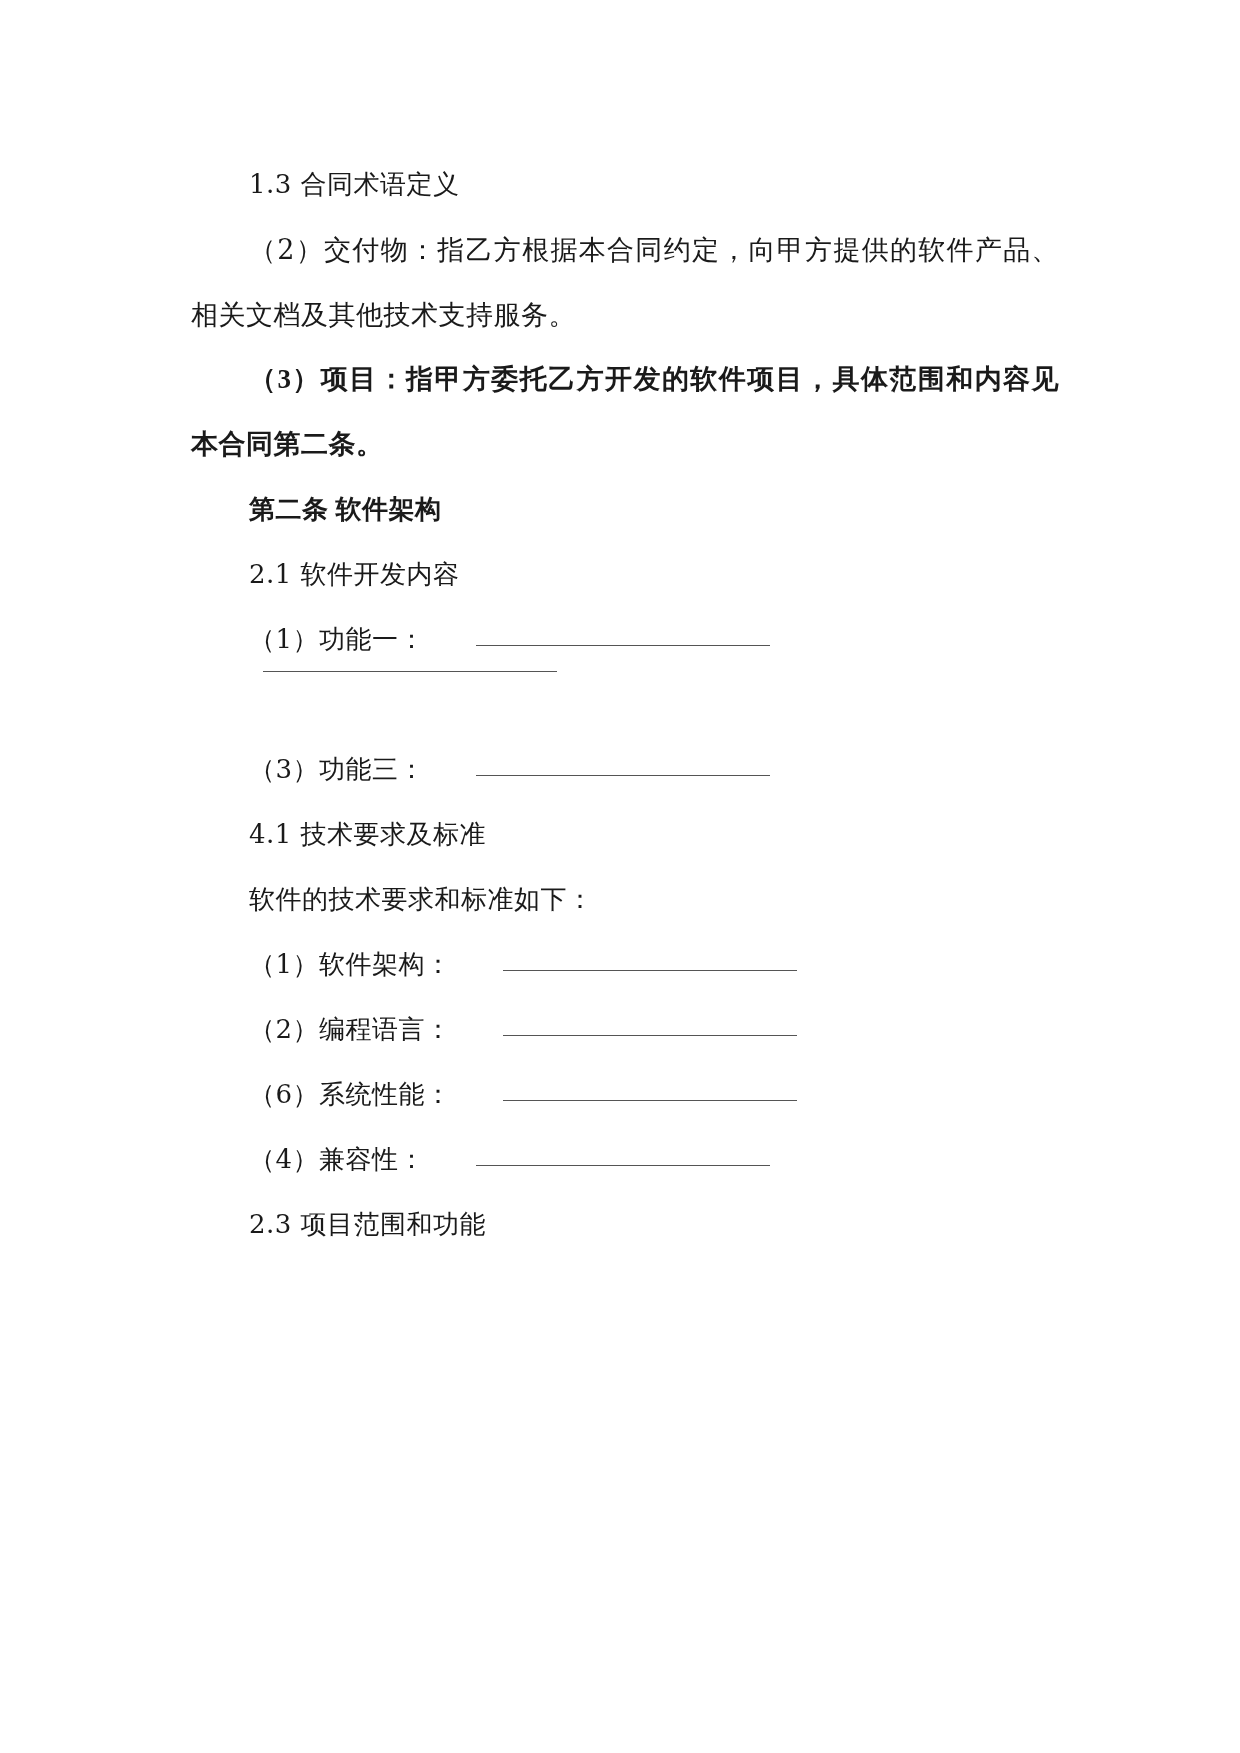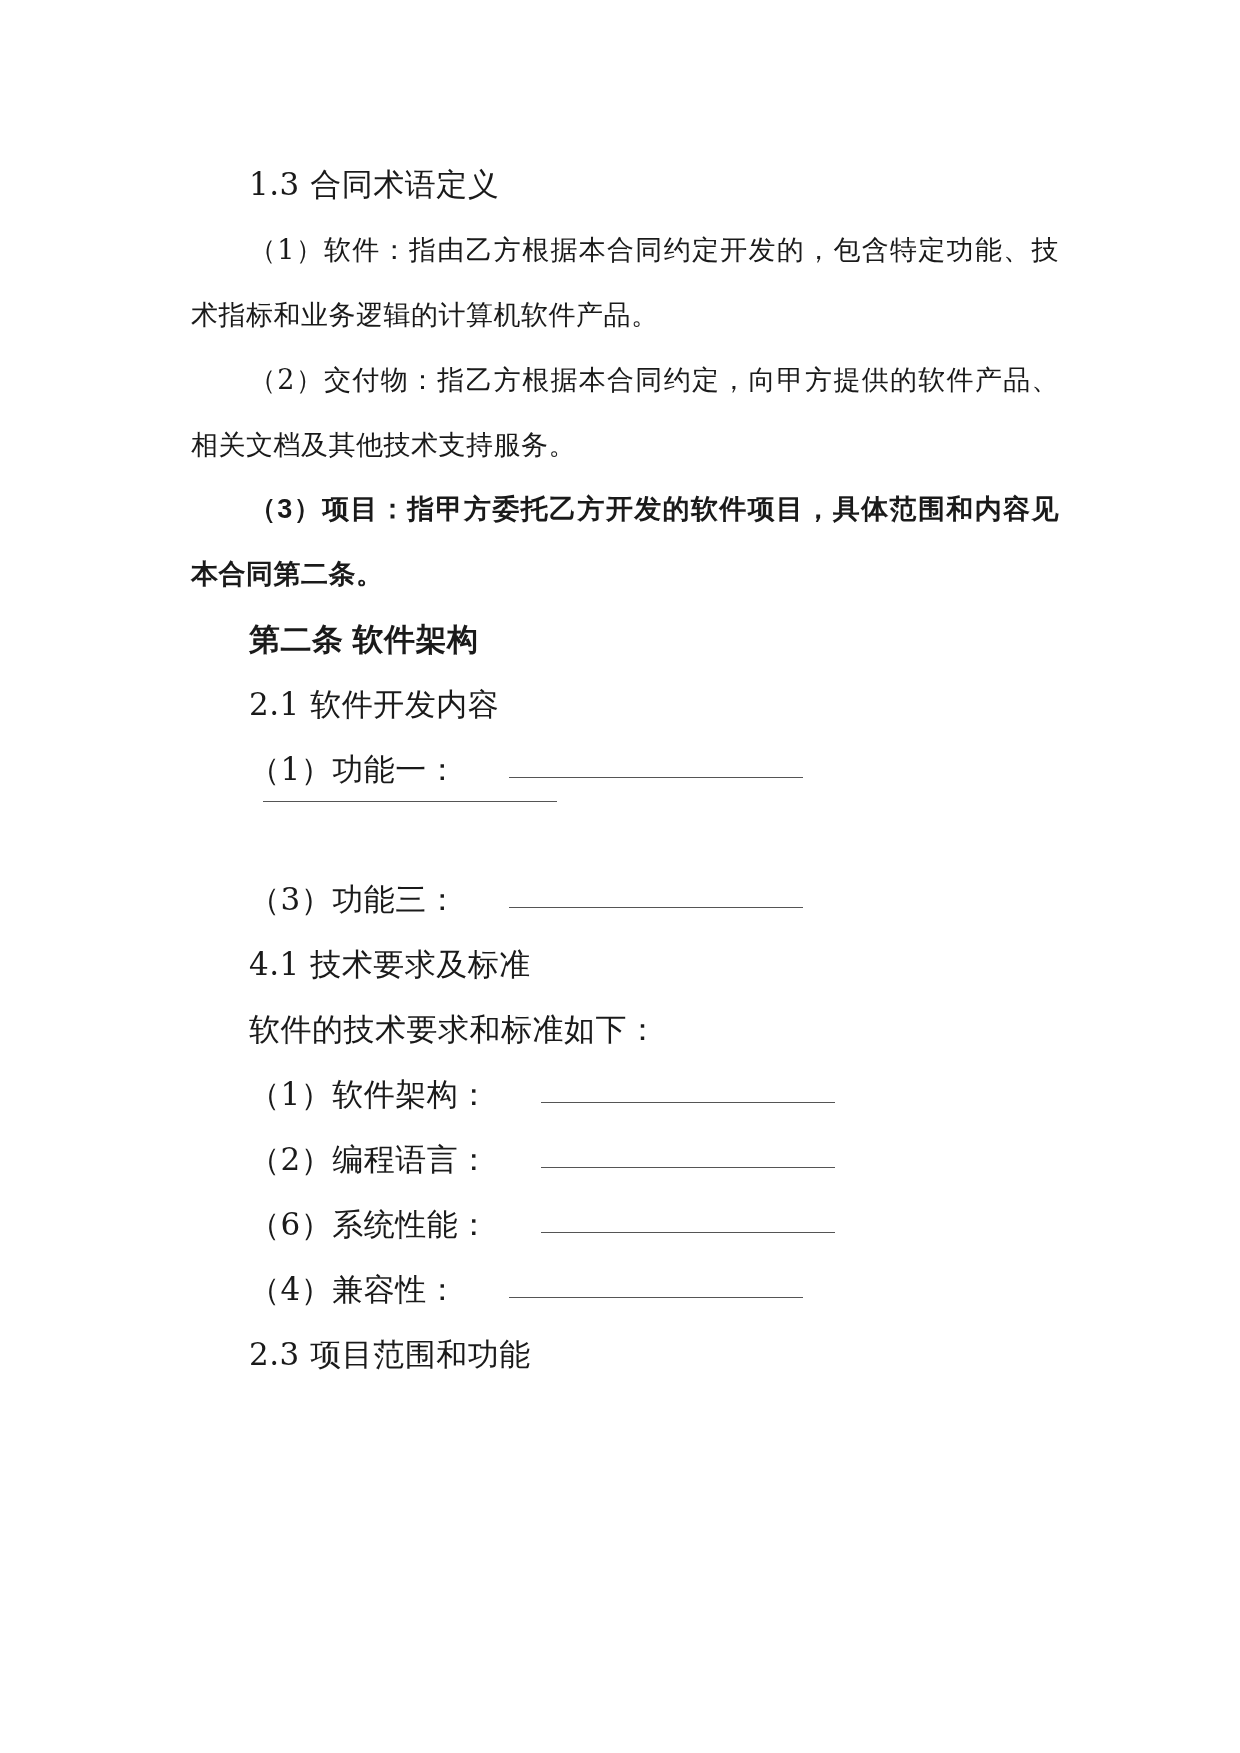--- a/index.html
+++ b/index.html
@@ -1,32 +1,31 @@
 <!DOCTYPE html>
 <html><head>
 <meta charset="utf-8">
 <style>
   html, body { margin: 0; padding: 0; background: #ffffff; }
   body { width: 1240px; height: 1753px; position: relative; overflow: hidden;
          font-family: "DejaVu Serif", "Liberation Serif", serif; color: #1a1a1a; }
   .page { position: absolute; left: 191px; top: 152px; width: 868px; }
-  .line { font-size: 31px; line-height: 65px; height: 65px; white-space: nowrap; letter-spacing: 0.5px; }
+  .line { font-size: 26px; line-height: 65px; height: 65px; white-space: nowrap; letter-spacing: 0.5px; }
   .indent { padding-left: 58px; }
-  .bold { font-weight: bold; font-family: Liberation Sans, sans-serif; }
+  .bold { font-weight: bold; font-family: Liberation Serif, serif; }
   .para { font-size: 27px; line-height: 65px; text-indent: 58px; text-align: justify; letter-spacing: 0.5px; }
   .field { display: flex; align-items: baseline; gap: 37px; }
   .blank { display: inline-block; width: 294px; border-bottom: 1.5px solid #555; height: 1px; margin-left: 14px; position: relative; top: -2px; }
 </style>
 </head>
 <body>
 
 <div class="page">
   <div class="line indent">1.3 合同术语定义</div>
 
-  <div class="para">（1）软件：指由乙方根据本合同约定开发的，包含特定功能、技术指标和业务逻辑的计算机软件产品。</div>
   <div class="para">（2）交付物：指乙方根据本合同约定，向甲方提供的软件产品、相关文档及其他技术支持服务。</div>
   <div class="para bold">（3）项目：指甲方委托乙方开发的软件项目，具体范围和内容见本合同第二条。</div>
 
   <div class="line indent bold">第二条  软件架构</div>
 
   <div class="line indent">2.1 软件开发内容</div>
   <div class="line indent field">
     <span>（1）功能一：</span>
     <span class="blank"></span>
   </div>

